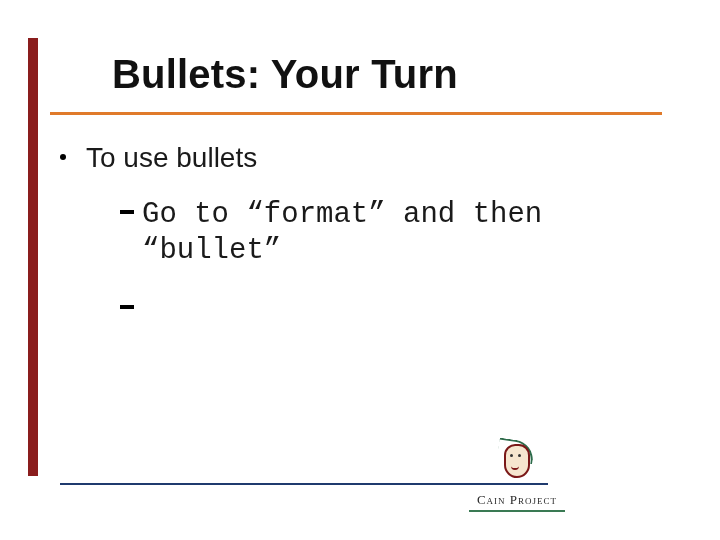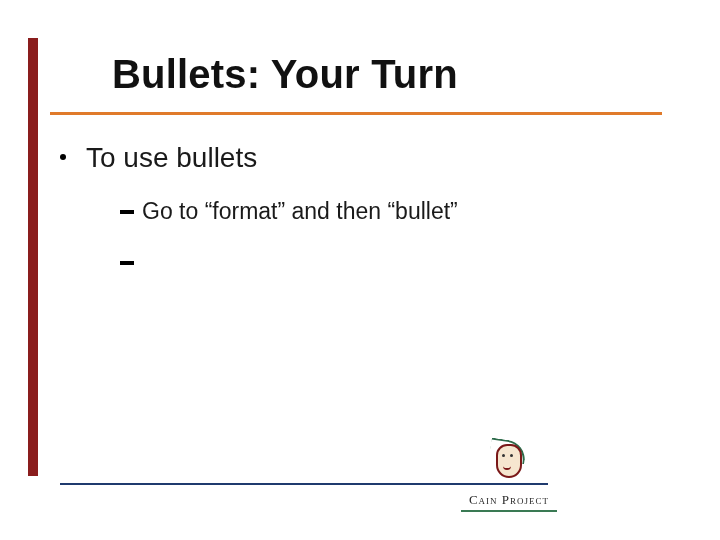--- a/index.html
+++ b/index.html
@@ -82,37 +82,38 @@
   }
   .lvl2 .dash {
     width: 14px;
     height: 4px;
     background: #000;
     margin-top: 13px;
     margin-right: 8px;
     flex: 0 0 auto;
   }
   .lvl2 .txt {
-    font-size: 23px;
+    font-size: 29px;
     line-height: 1.25;
     max-width: 470px;
+    font-family: Liberation Mono, monospace;
   }
   
   .bottom-line {
     position: absolute;
     left: 60px;
     bottom: 55px;
     width: 488px;
     height: 0;
     border-top: 2px solid #1f3a6e;
   }
   
   .logo {
     position: absolute;
-    right: 28px;
+    right: 20px;
     bottom: 28px;
     width: 110px;
     text-align: center;
   }
   .logo-mark {
     display: inline-block;
     position: relative;
     width: 38px;
     height: 42px;
   }

